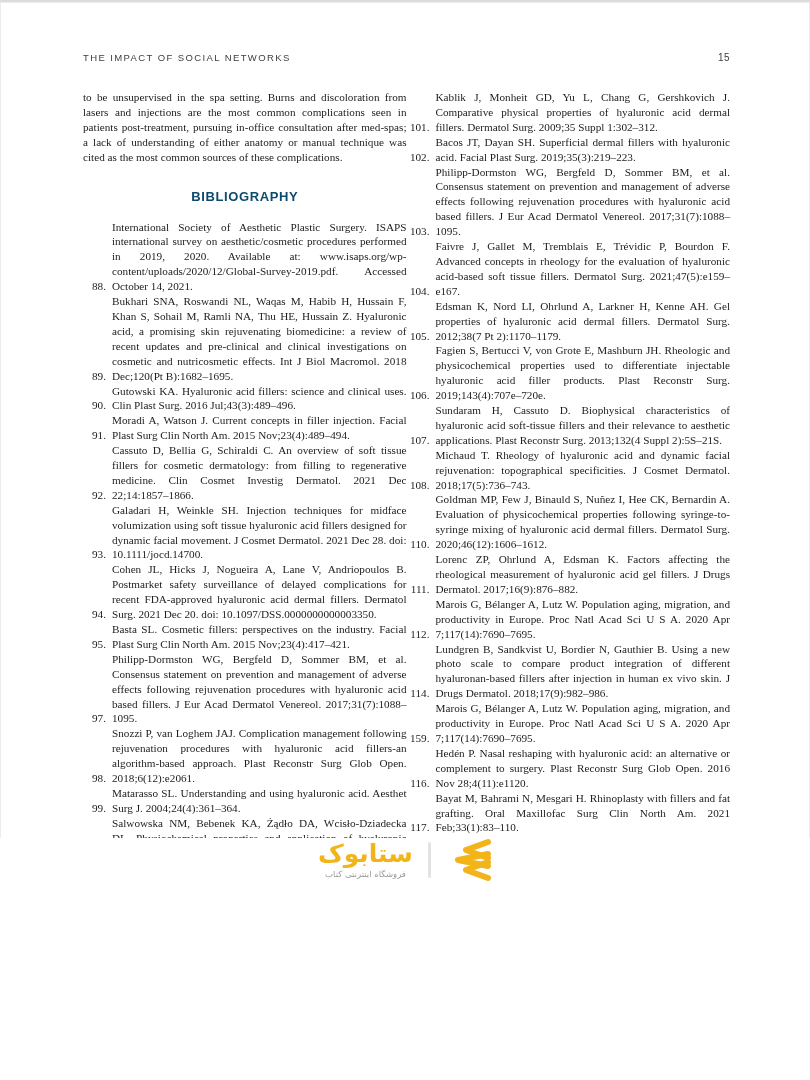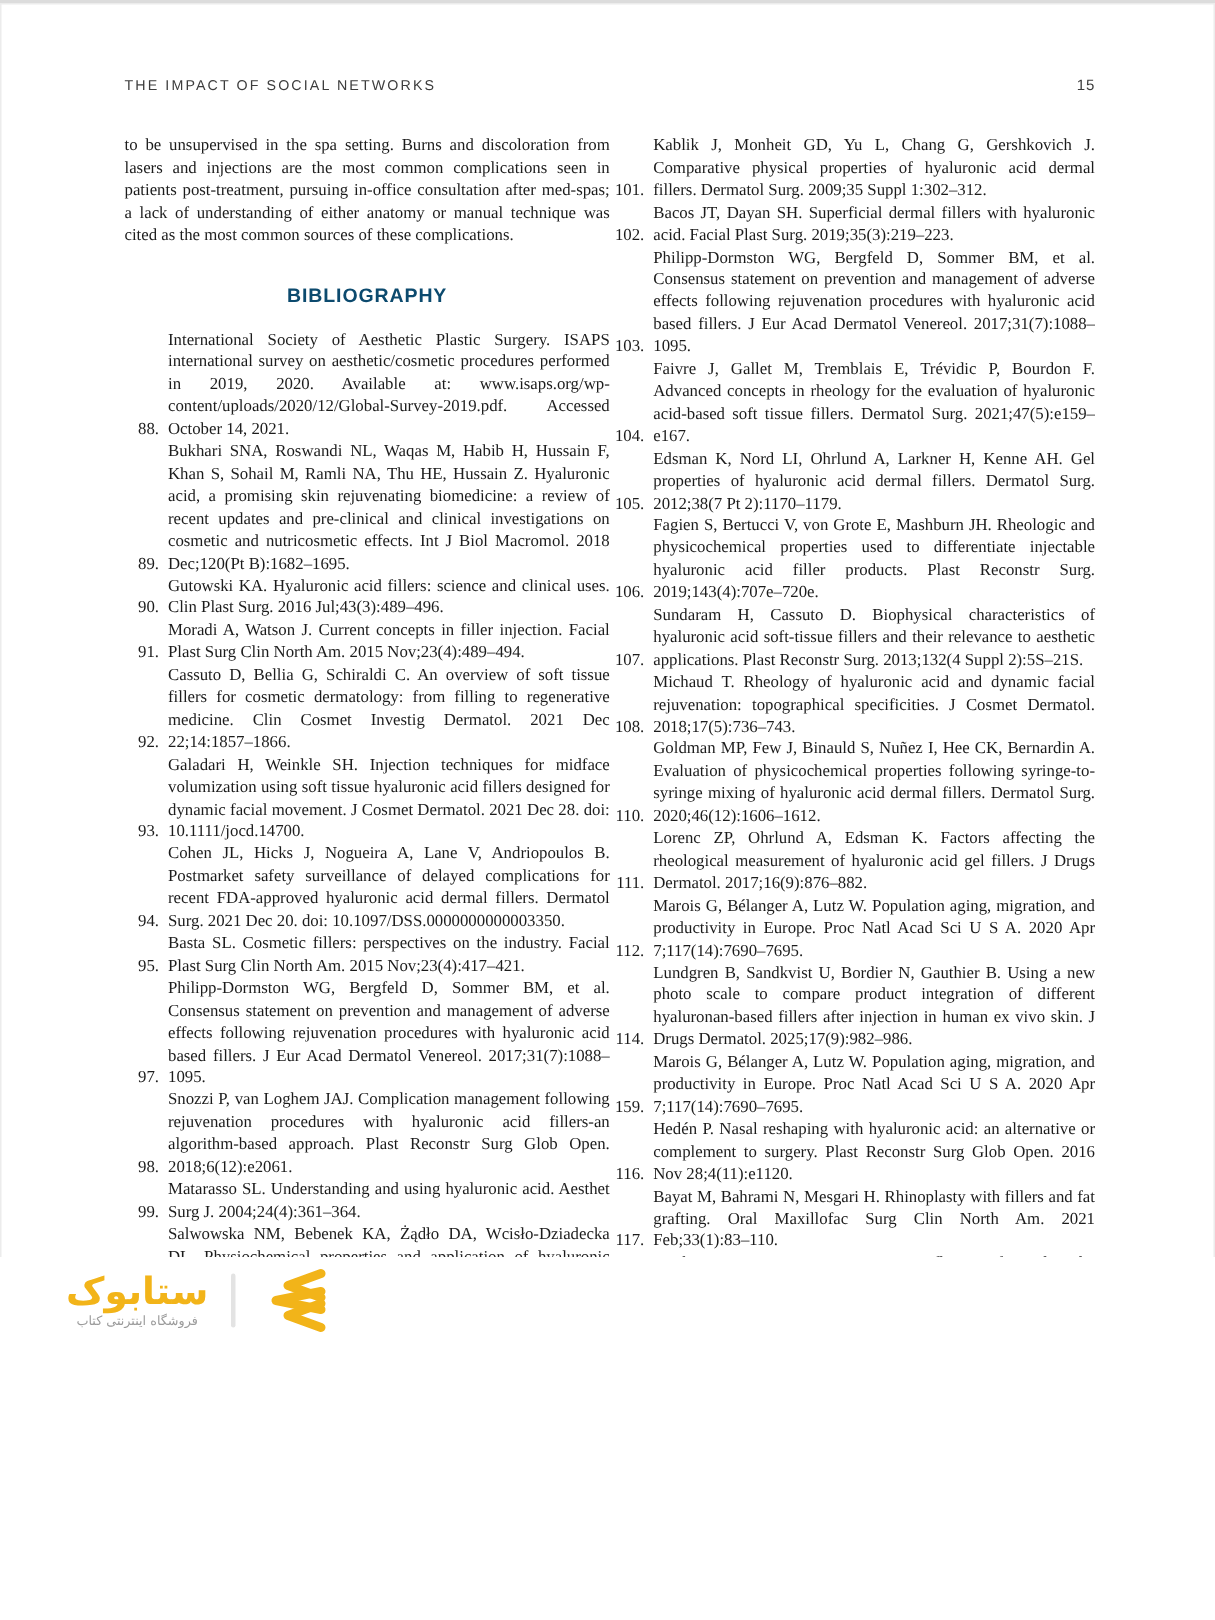--- a/index.html
+++ b/index.html
@@ -48,20 +48,21 @@
   .ref-list { list-style:none; }
   .ref { display:flex; font-size:11.2px; line-height:14.9px;align-items:flex-end; }
   .ref-num { flex:none; width:29px; text-align:right; padding-right:6px; }
   .ref-text { flex:1; min-width:0; text-align:justify; }
 
   .footer {
     position:absolute; left:0; right:0; bottom:0; height:70px;
     background:#ffffff;
     display:flex; align-items:center; justify-content:space-between;
     padding:0 44px 12px 44px;
+    flex-direction:column;
   }
   .footer-left { display:flex; align-items:center; gap:15px; }
   .brand-block { text-align:center; }
   .brand-fa {
     font-family:"DejaVu Sans", sans-serif;
     font-weight:bold; font-size:25px; line-height:26px;
     color:#f2b419;
   }
   .brand-sub {
     font-family:"DejaVu Sans", sans-serif;
@@ -217,21 +218,21 @@
           </li>
 
           <li class="ref">
             <span class="ref-num">112.</span>
             <span class="ref-text">Marois G, Bélanger A, Lutz W. Population aging, migration, and productivity in Europe. Proc Natl Acad Sci U S A. 2020 Apr 7;117(14):7690–7695.</span>
           </li>
 
 
           <li class="ref">
             <span class="ref-num">114.</span>
-            <span class="ref-text">Lundgren B, Sandkvist U, Bordier N, Gauthier B. Using a new photo scale to compare product integration of different hyaluronan-based fillers after injection in human ex vivo skin. J Drugs Dermatol. 2025;17(9):982–986.</span>
+            <span class="ref-text">Lundgren B, Sandkvist U, Bordier N, Gauthier B. Using a new photo scale to compare product integration of different hyaluronan-based fillers after injection in human ex vivo skin. J Drugs Dermatol. 2018;17(9):982–986.</span>
           </li>
 
           <li class="ref">
             <span class="ref-num">159.</span>
             <span class="ref-text">Marois G, Bélanger A, Lutz W. Population aging, migration, and productivity in Europe. Proc Natl Acad Sci U S A. 2020 Apr 7;117(14):7690–7695.</span>
           </li>
 
           <li class="ref">
             <span class="ref-num">116.</span>
             <span class="ref-text">Hedén P. Nasal reshaping with hyaluronic acid: an alternative or complement to surgery. Plast Reconstr Surg Glob Open. 2016 Nov 28;4(11):e1120.</span>

